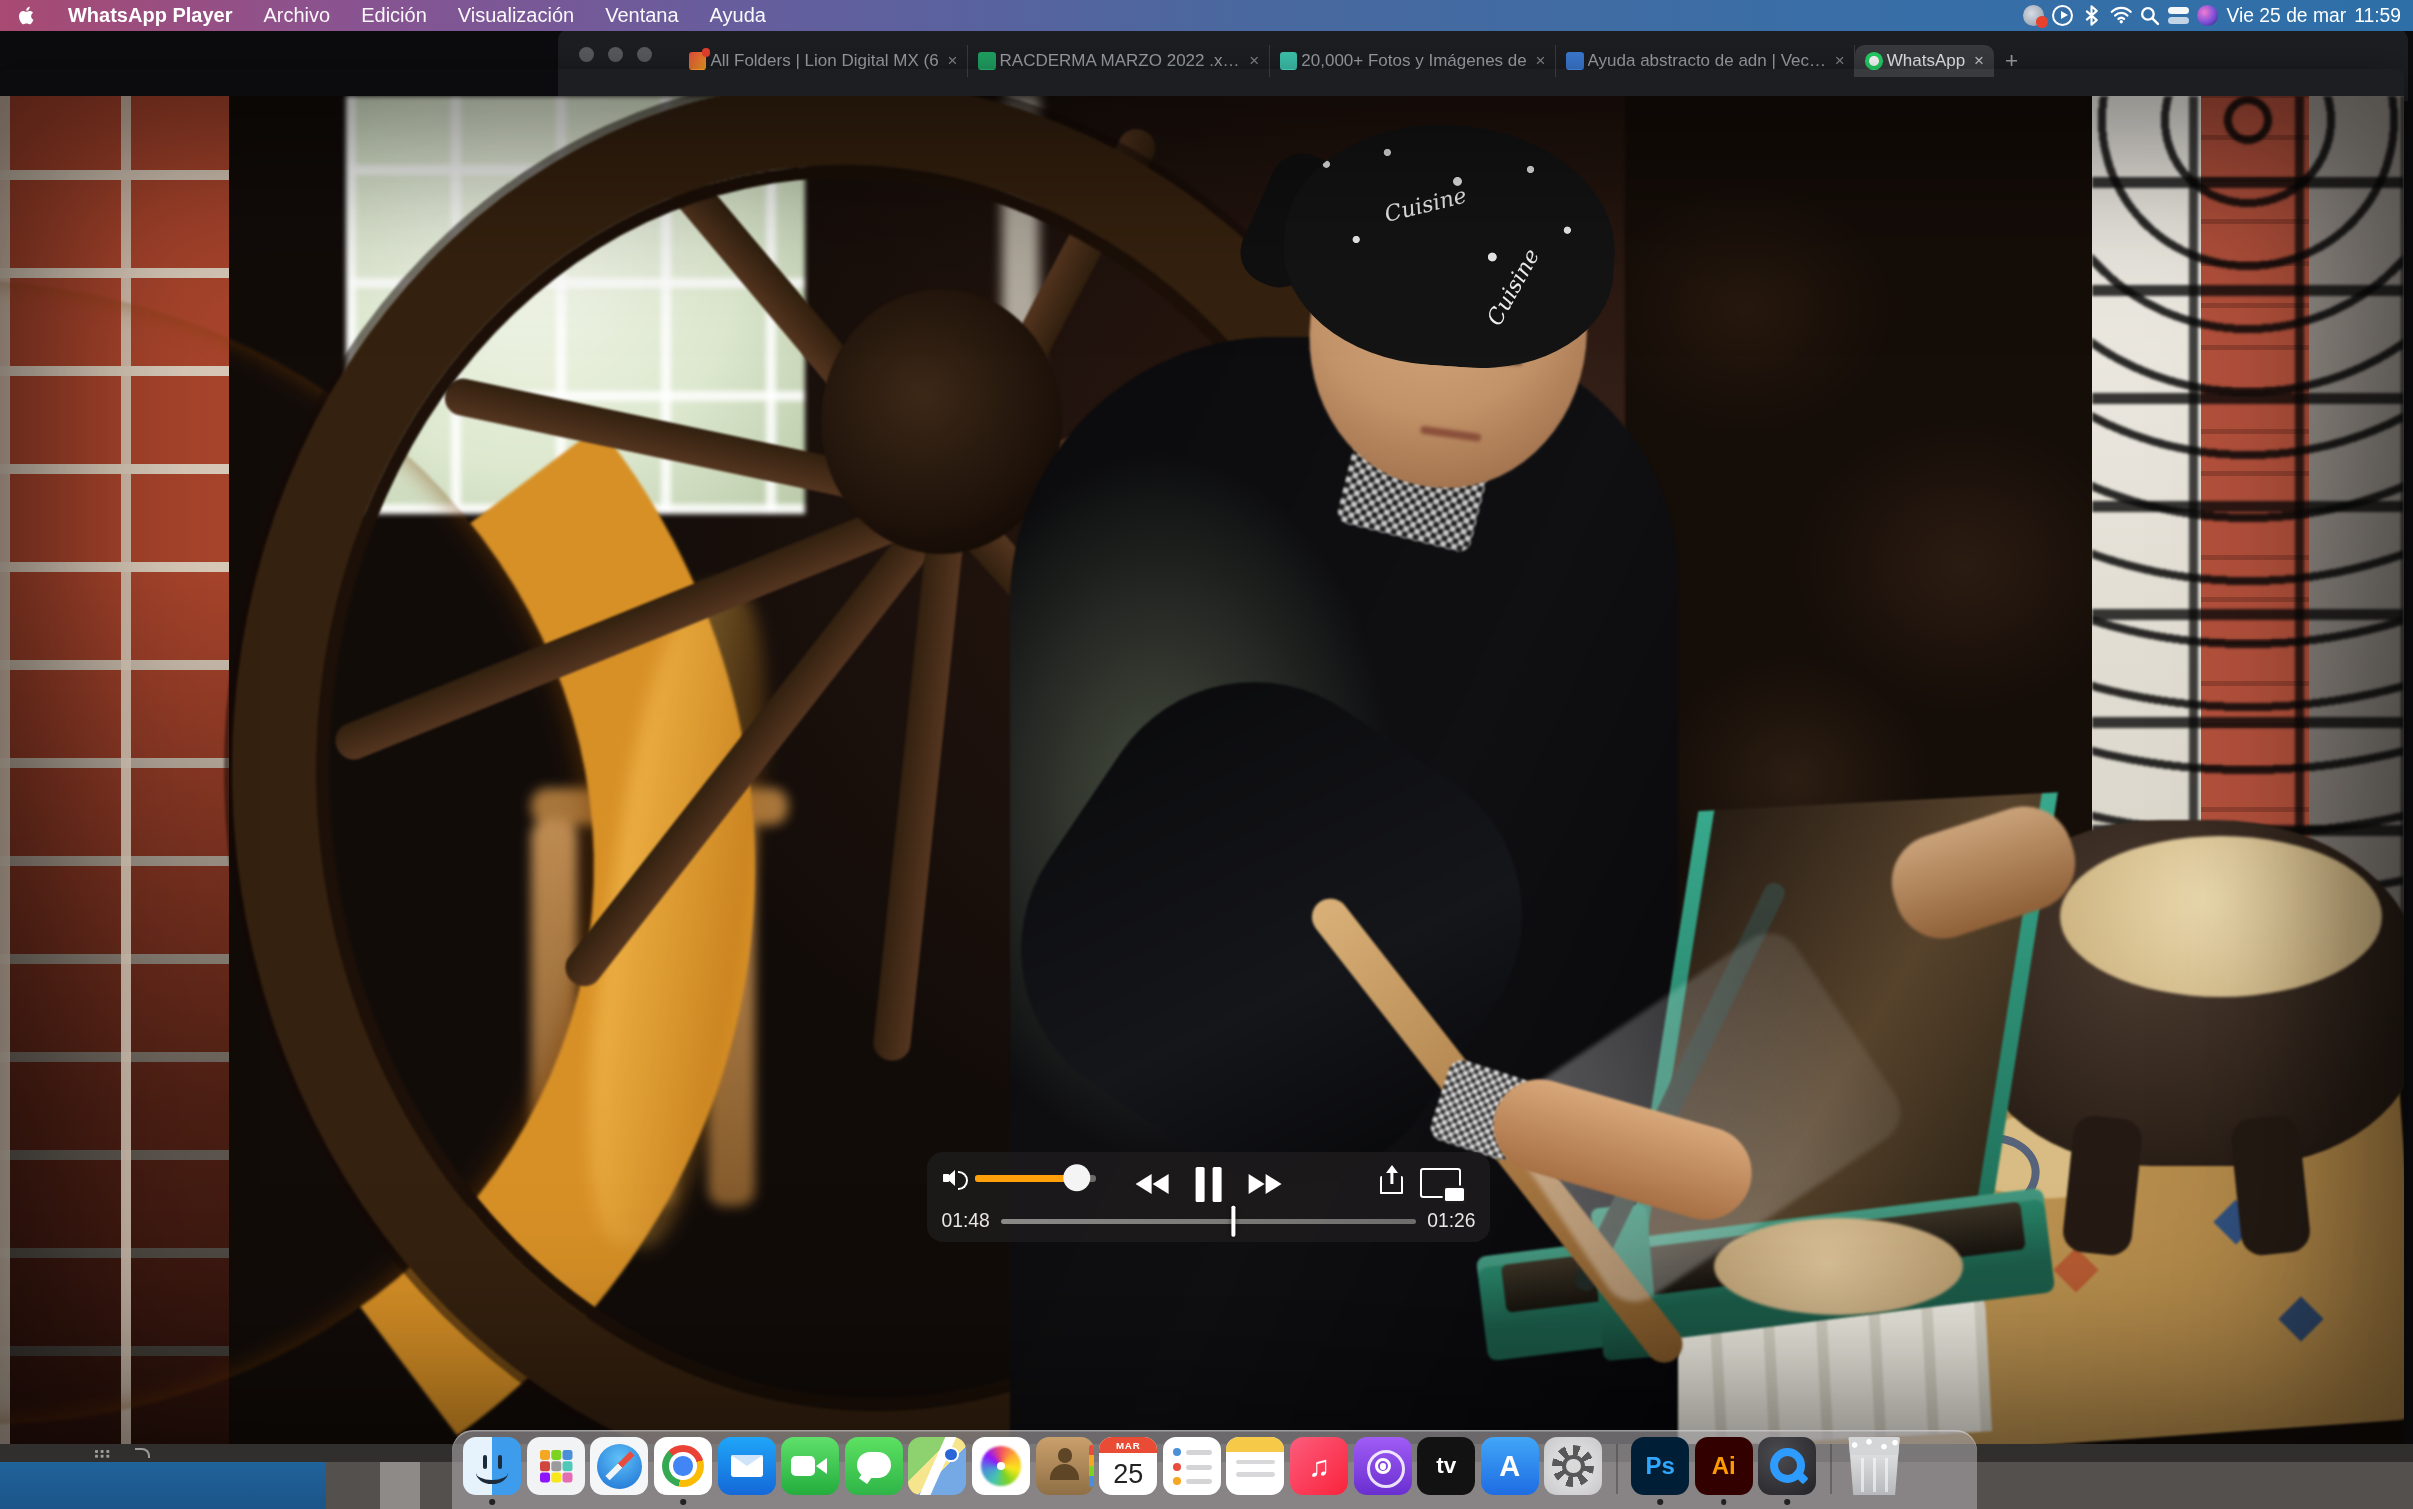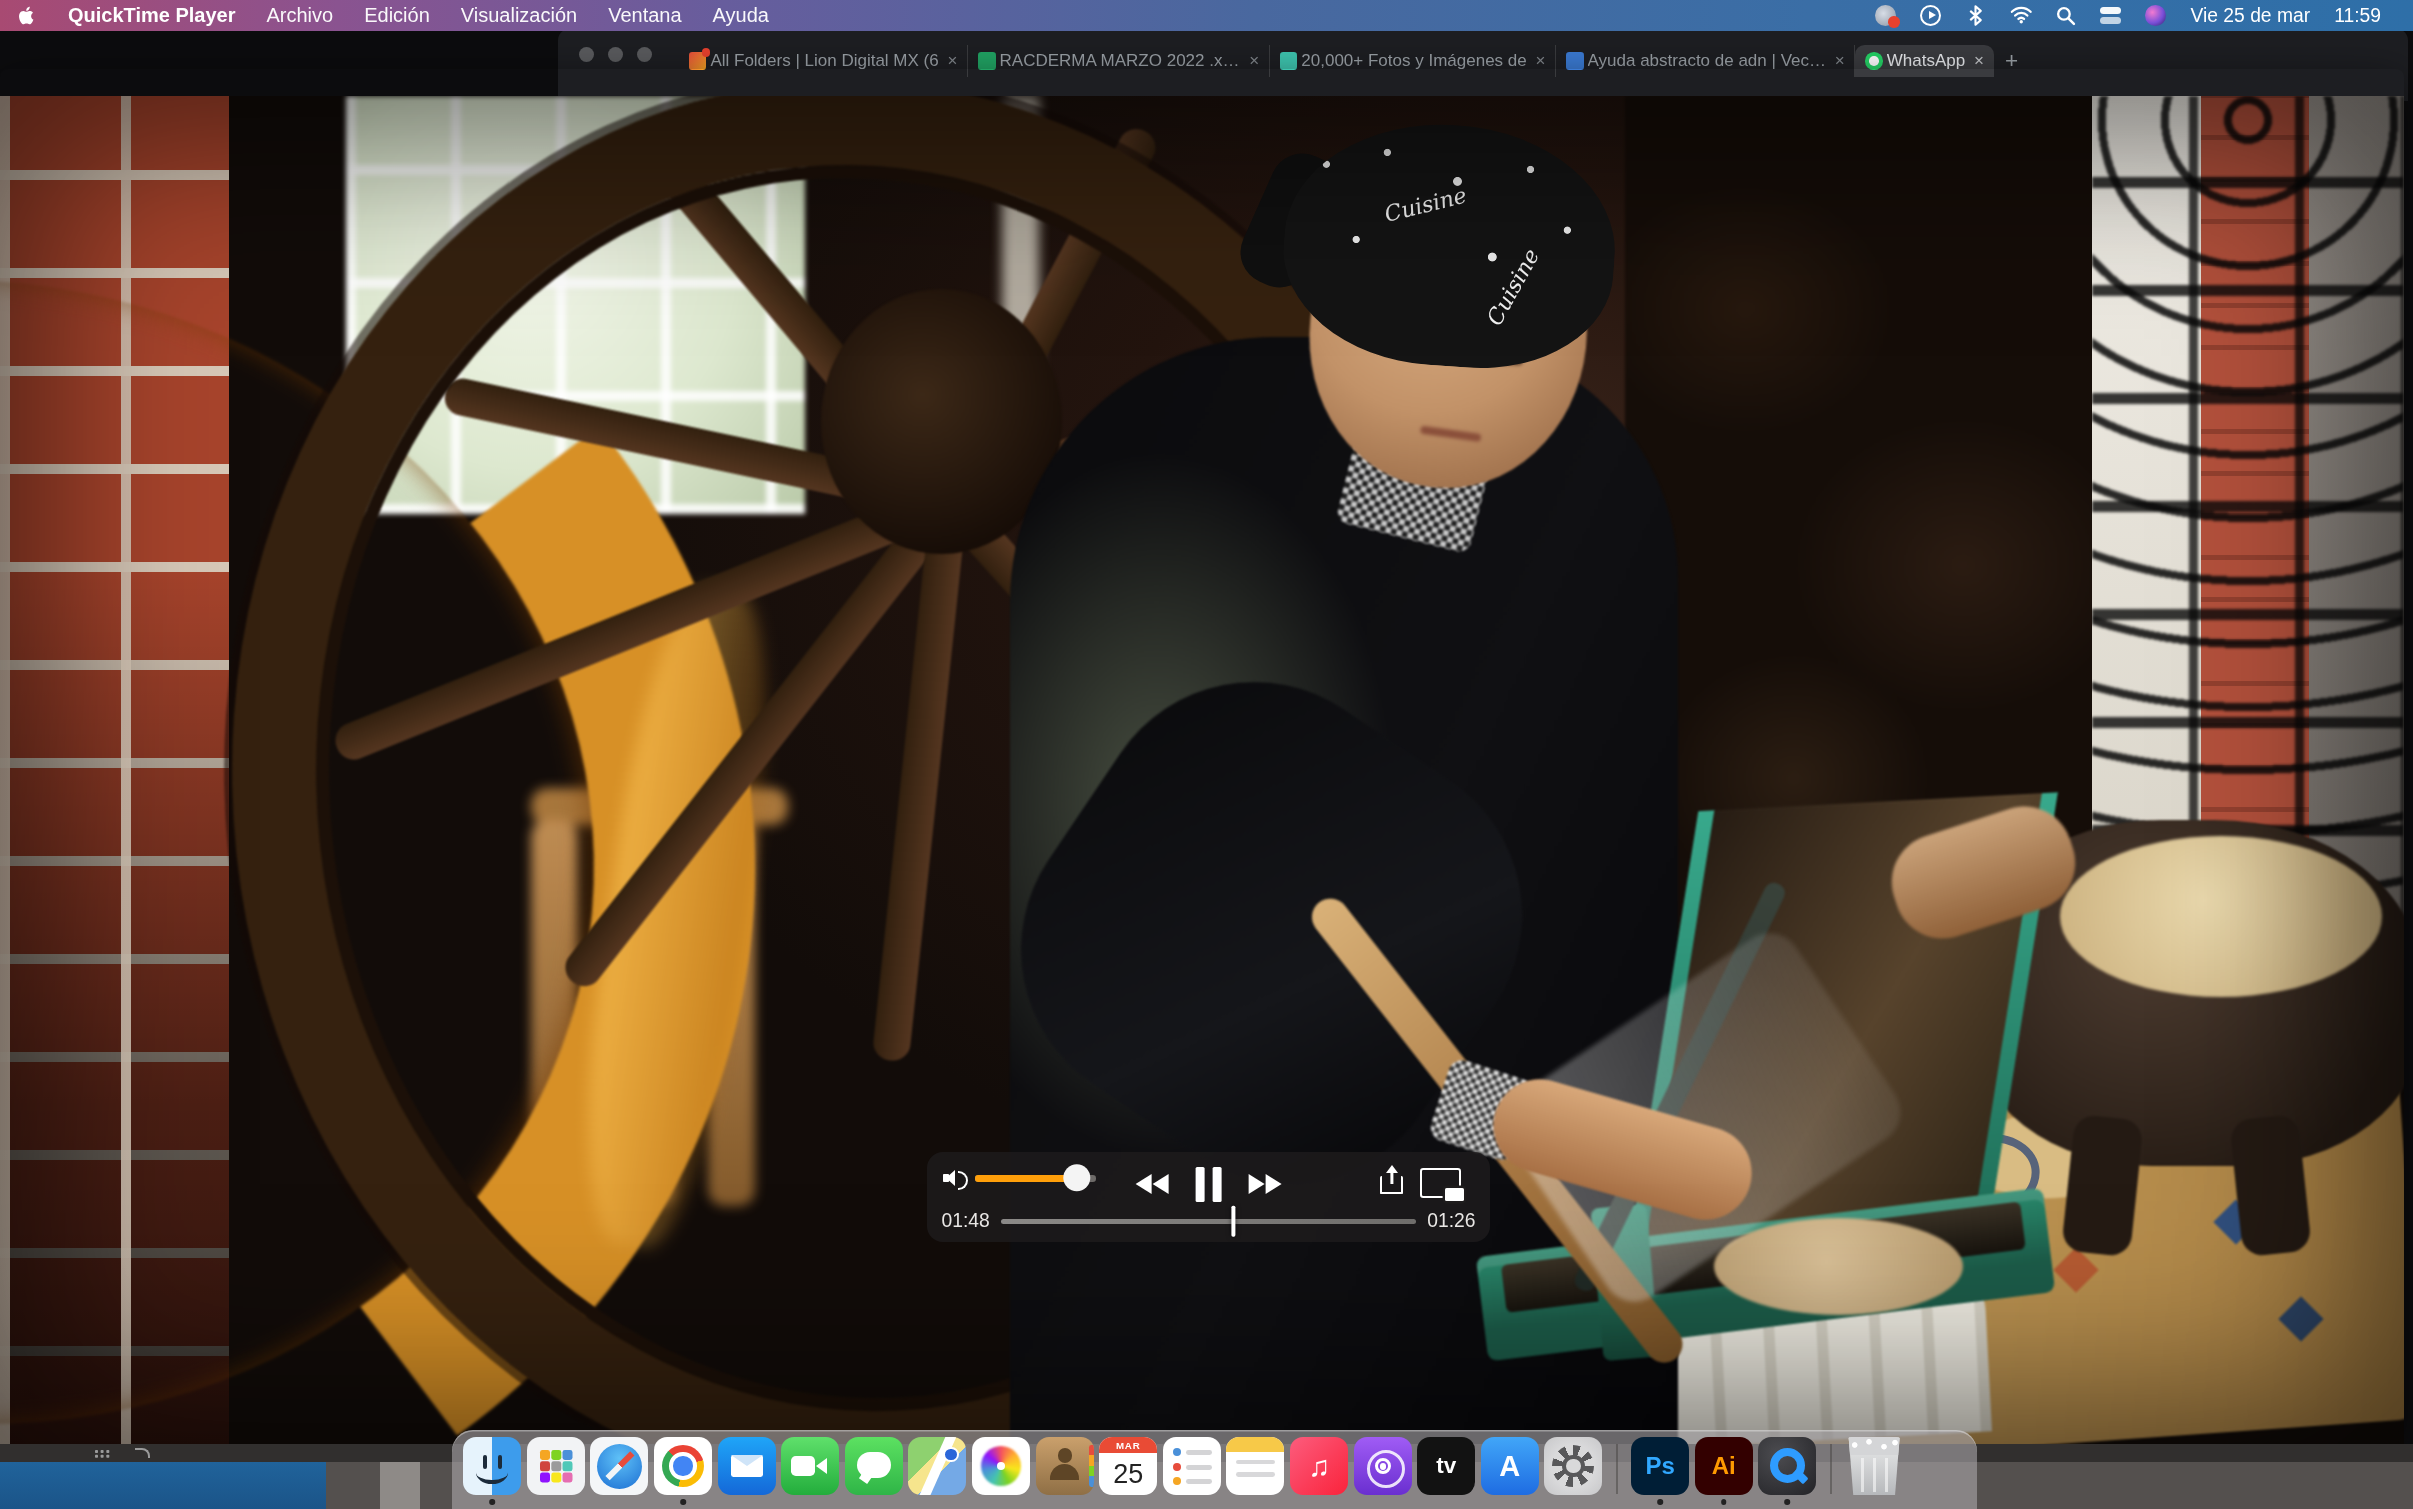--- a/index.html
+++ b/index.html
@@ -5,21 +5,21 @@
   html,body{margin:0;padding:0;background:#0c0c0e;font-family:"Liberation Sans",sans-serif;}
   #screen{position:relative;width:2413px;height:1509px;overflow:hidden;background:#0c0c0e;}
   
   #menubar{position:absolute;left:0;top:0;width:2413px;height:31px;
     background:linear-gradient(90deg,#a84a72 0%,#8a5390 14%,#675d9d 30%,#49689f 52%,#3a6ea6 75%,#2e6fa8 100%);
     display:flex;align-items:center;color:#fff;font-size:20px;z-index:60;}
   .mb-left{display:flex;align-items:center;gap:31px;padding-left:19.3px;}
   .mb-app{font-weight:bold;}
   .mb-item{opacity:.96;}
   .apple-logo{width:17.7px;height:21px;display:inline-block;}
-  .mb-right{margin-left:auto;display:flex;align-items:center;gap:24px;padding-right:32px;font-size:19.3px;}
+  .mb-right{margin-left:auto;display:flex;align-items:center;gap:8px;padding-right:12px;font-size:19.3px;}
   .st-ico{width:21px;height:21px;position:relative;display:inline-block;}
   .st-rec{background:radial-gradient(circle at 40% 40%,#cfd8e2,#7d8globalea 70%,#6b7686);border-radius:50%;}
   .st-rec{background:radial-gradient(circle at 40% 40%,#d7dde6,#8a93a2);}
   .st-rec i{position:absolute;right:-3.2px;bottom:-1.6px;width:11.3px;height:11.3px;border-radius:50%;background:#e8412e;}
   .st-play{border:2.4px solid #fff;border-radius:50%;box-sizing:border-box;}
   .st-play i{position:absolute;left:6.4px;top:4px;border-left:7.2px solid #fff;border-top:4.8px solid transparent;border-bottom:4.8px solid transparent;}
   .st-cc{display:flex;flex-direction:column;gap:3.2px;justify-content:center;}
   .st-cc i{height:7.2px;border-radius:4px;background:#fff;opacity:.95;display:block;}
   .st-cc i:first-child{width:21px;} .st-cc i:last-child{width:21px;opacity:.7;}
   .st-siri{border-radius:50%;background:radial-gradient(circle at 35% 35%,#f27ad1,#7a4fd8 55%,#2d1e66);}
@@ -287,21 +287,21 @@
 
 <div id="screen">
 
   <div id="menubar">
     <div class="mb-left">
       <span class="apple-logo">
         <svg viewBox="0 0 24 28" width="17.7" height="21">
             <path fill="#fff" d="M16.4 14.9c0-3 2.5-4.5 2.6-4.6-1.4-2.1-3.6-2.4-4.4-2.4-1.9-.2-3.7 1.1-4.6 1.1-.9 0-2.4-1.1-4-1.1-2 0-3.9 1.2-5 3-2.1 3.7-.5 9.1 1.5 12.1 1 1.5 2.2 3.1 3.8 3 1.5-.1 2.1-1 3.9-1s2.4 1 4 1c1.7 0 2.7-1.5 3.7-3 1.2-1.7 1.6-3.4 1.7-3.5-.1 0-3.2-1.2-3.2-4.6zM13.4 5.8c.8-1 1.4-2.4 1.2-3.8-1.2 0-2.7.8-3.5 1.8-.8.9-1.5 2.3-1.3 3.7 1.4.1 2.8-.7 3.6-1.7z"></path>
           </svg>
       </span>
-      <span class="mb-app">QuickTime Player</span>
+      <span class="mb-app">WhatsApp Player</span>
       <span class="mb-item">Archivo</span>
       <span class="mb-item">Edición</span>
       <span class="mb-item">Visualización</span>
       <span class="mb-item">Ventana</span>
       <span class="mb-item">Ayuda</span>
     </div>
     <div class="mb-right">
       <span class="st-ico st-rec">
           <i></i>
         </span>

